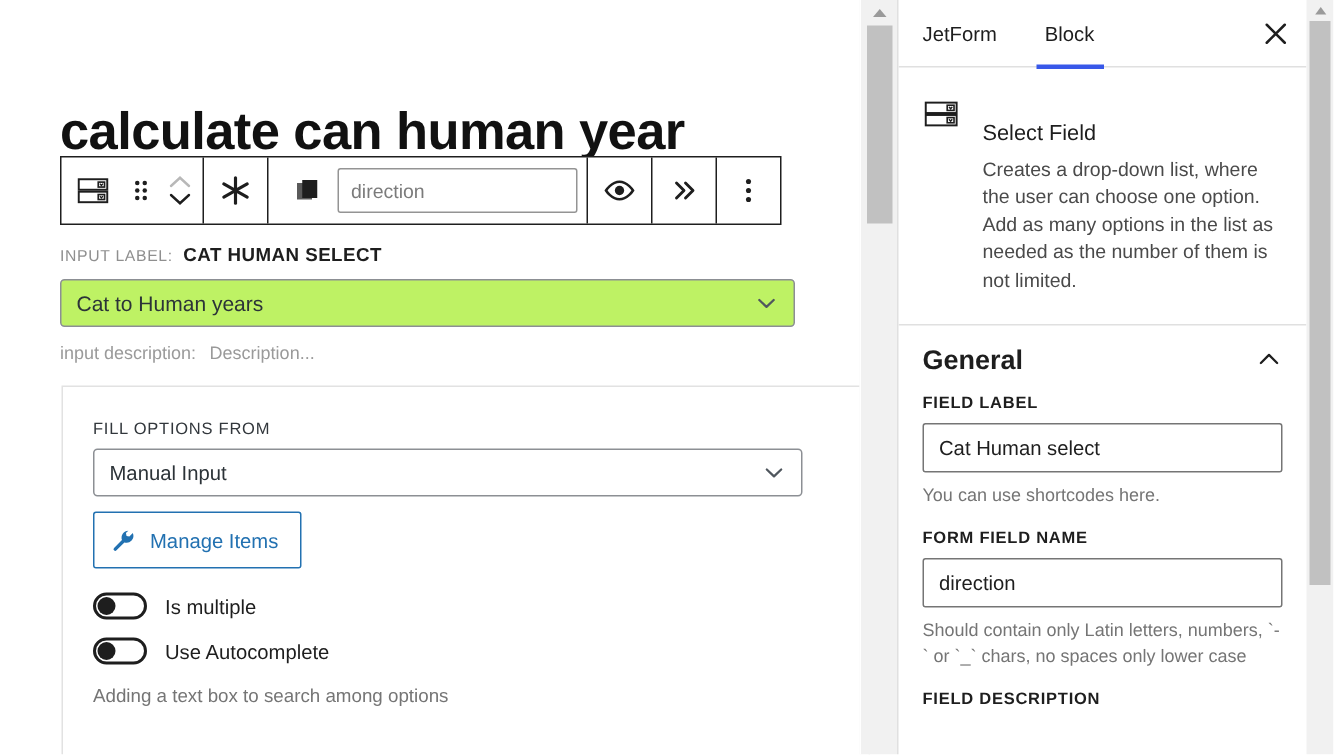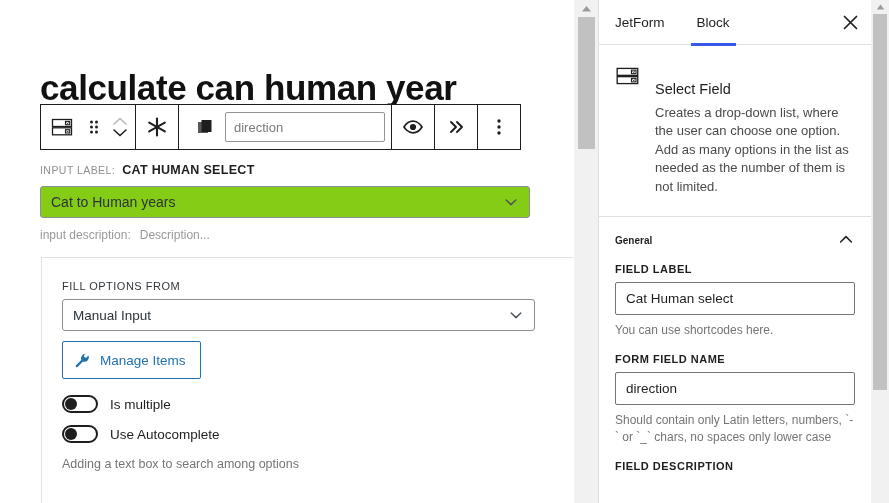--- a/index.html
+++ b/index.html
@@ -112,21 +112,21 @@
     color: #1e1e1e;
     font-weight: 700;
   }
 
   #preview-select {
     position: absolute;
     left: 20px; top: 186px;
     width: 490px; height: 32px;
     border: 1px solid #8c8f94;
     border-radius: 3px;
-    background: #84cc16;
+    background: #bef264;
     display: flex; align-items: center;
     padding: 4px 10px;
     font-size: 14px;
     color: #2c3338;
     cursor: pointer;
   }
   #preview-select .sel-caret {
     margin-left: auto;
     color: #50575e;
     display: flex; align-items: center;
@@ -302,21 +302,21 @@
   }
 
   #general-panel { padding: 0; }
   #general-header {
     height: 46px;
     padding: 0 16px;
     display: flex; align-items: center;
     cursor: pointer;
   }
   #general-header .gp-title {
-    font-size: 10px;
+    font-size: 18px;
     font-weight: 700;
     color: #1e1e1e;
   }
   #general-header .gp-caret {
     margin-left: auto;
     color: #1e1e1e;
     display: flex; align-items: center;
   }
 
   .sb-field { padding: 0 16px; margin-bottom: 14px; }

